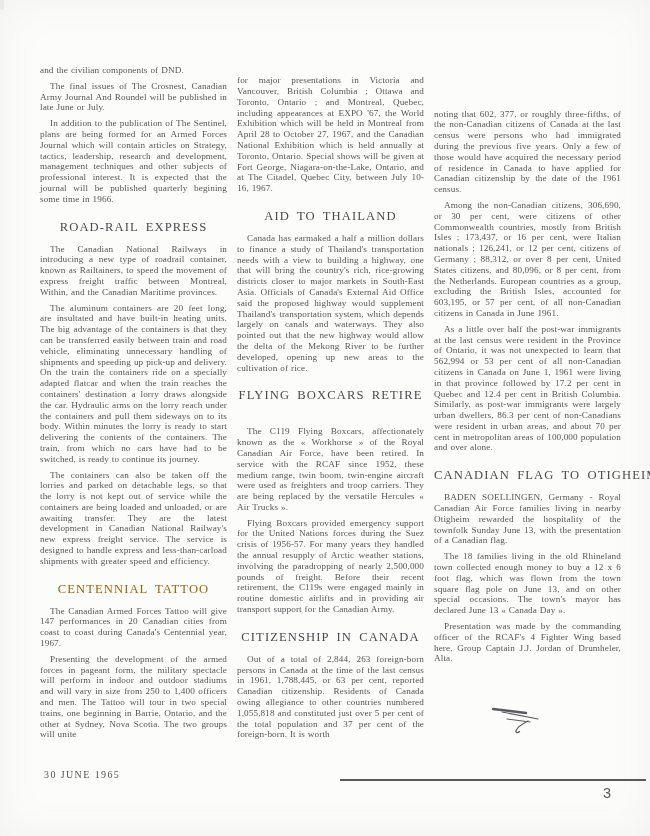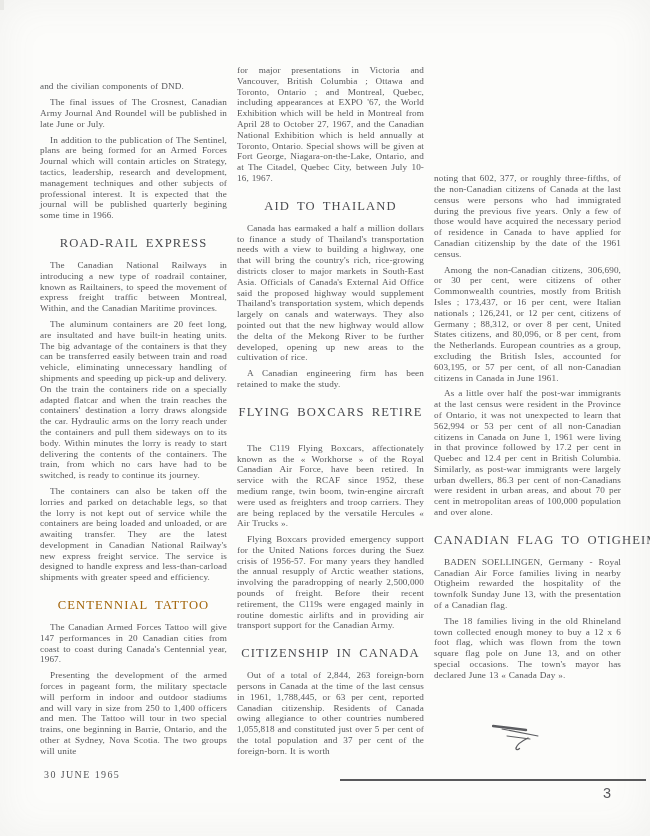--- a/index.html
+++ b/index.html
@@ -114,34 +114,34 @@
         <p class="article-paragraph" style="color: rgb(86, 87, 91);">The aluminum containers are 20 feet long, are insultated and have built-in heating units. The big advantage of the containers is that they can be transferred easily between train and road vehicle, eliminating unnecessary handling of shipments and speeding up pick-up and delivery. On the train the containers ride on a specially adapted flatcar and when the train reaches the containers' destination a lorry draws alongside the car. Hydraulic arms on the lorry reach under the containers and pull them sideways on to its body. Within minutes the lorry is ready to start delivering the contents of the containers. The train, from which no cars have had to be switched, is ready to continue its journey.</p>
         <p class="article-paragraph" style="color: rgb(86, 87, 91);">The containers can also be taken off the lorries and parked on detachable legs, so that the lorry is not kept out of service while the containers are being loaded and unloaded, or are awaiting transfer. They are the latest development in Canadian National Railway's new express freight service. The service is designed to handle express and less-than-carload shipments with greater speed and efficiency.</p>
         <h2 class="article-heading" style="color: #a16207;">CENTENNIAL TATTOO</h2>
         <p class="article-paragraph" style="color: rgb(86, 87, 91);">The Canadian Armed Forces Tattoo will give 147 performances in 20 Canadian cities from coast to coast during Canada's Centennial year, 1967.</p>
         <p class="article-paragraph" style="color: rgb(86, 87, 91);">Presenting the development of the armed forces in pageant form, the military spectacle will perform in indoor and outdoor stadiums and will vary in size from 250 to 1,400 officers and men. The Tattoo will tour in two special trains, one beginning in Barrie, Ontario, and the other at Sydney, Nova Scotia. The two groups will unite</p>
       </div>
       <div class="column">
         <p class="article-paragraph no-indent" style="color: rgb(86, 87, 91);">for major presentations in Victoria and Vancouver, British Columbia ; Ottawa and Toronto, Ontario ; and Montreal, Quebec, including appearances at EXPO '67, the World Exhibition which will be held in Montreal from April 28 to October 27, 1967, and the Canadian National Exhibition which is held annually at Toronto, Ontario. Special shows will be given at Fort George, Niagara-on-the-Lake, Ontario, and at The Citadel, Quebec City, between July 10-16, 1967.</p>
         <h2 class="article-heading" style="color: rgb(73, 74, 79);">AID TO THAILAND</h2>
         <p class="article-paragraph" style="color: rgb(86, 87, 91);">Canada has earmaked a half a million dollars to finance a study of Thailand's transportation needs with a view to building a highway, one that will bring the country's rich, rice-growing districts closer to major markets in South-East Asia. Officials of Canada's External Aid Office said the proposed highway would supplement Thailand's transportation system, which depends largely on canals and waterways. They also pointed out that the new highway would allow the delta of the Mekong River to be further developed, opening up new areas to the cultivation of rice.</p>
-        <p class="article-paragraph" style="color: rgb(86, 87, 91);">A Canadian engineering firm has been retained to make the study.</p>
         <h2 class="article-heading" style="color: rgb(73, 74, 79);">FLYING BOXCARS RETIRE</h2>
         <p class="article-paragraph" style="color: rgb(86, 87, 91); margin-top: 23px;">The C119 Flying Boxcars, affectionately known as the « Workhorse » of the Royal Canadian Air Force, have been retired. In service with the RCAF since 1952, these medium range, twin boom, twin-engine aircraft were used as freighters and troop carriers. They are being replaced by the versatile Hercules « Air Trucks ».</p>
         <p class="article-paragraph" style="color: rgb(86, 87, 91);">Flying Boxcars provided emergency support for the United Nations forces during the Suez crisis of 1956-57. For many years they handled the annual resupply of Arctic weather stations, involving the paradropping of nearly 2,500,000 pounds of freight. Before their recent retirement, the C119s were engaged mainly in routine domestic airlifts and in providing air transport support for the Canadian Army.</p>
         <h2 class="article-heading" style="color: rgb(73, 74, 79);">CITIZENSHIP IN CANADA</h2>
         <p class="article-paragraph" style="color: rgb(86, 87, 91);">Out of a total of 2,844, 263 foreign-born persons in Canada at the time of the last census in 1961, 1,788,445, or 63 per cent, reported Canadian citizenship. Residents of Canada owing allegiance to other countries numbered 1,055,818 and constituted just over 5 per cent of the total population and 37 per cent of the foreign-born. It is worth</p>
       </div>
       <div class="column">
         <p class="article-paragraph no-indent" style="color: rgb(86, 87, 91);">noting that 602, 377, or roughly three-fifths, of the non-Canadian citizens of Canada at the last census were persons who had immigrated during the previous five years. Only a few of those would have acquired the necessary period of residence in Canada to have applied for Canadian citizenship by the date of the 1961 census.</p>
         <p class="article-paragraph" style="color: rgb(86, 87, 91);">Among the non-Canadian citizens, 306,690, or 30 per cent, were citizens of other Commonwealth countries, mostly from British Isles ; 173,437, or 16 per cent, were Italian nationals ; 126,241, or 12 per cent, citizens of Germany ; 88,312, or over 8 per cent, United States citizens, and 80,096, or 8 per cent, from the Netherlands. European countries as a group, excluding the British Isles, accounted for 603,195, or 57 per cent, of all non-Canadian citizens in Canada in June 1961.</p>
         <p class="article-paragraph" style="color: rgb(86, 87, 91);">As a little over half the post-war immigrants at the last census were resident in the Province of Ontario, it was not unexpected to learn that 562,994 or 53 per cent of all non-Canadian citizens in Canada on June 1, 1961 were living in that province followed by 17.2 per cent in Quebec and 12.4 per cent in British Columbia. Similarly, as post-war immigrants were largely urban dwellers, 86.3 per cent of non-Canadians were resident in urban areas, and about 70 per cent in metropolitan areas of 100,000 population and over alone.</p>
         <h2 class="article-heading" style="color: rgb(73, 74, 79);">CANADIAN FLAG TO OTIGHEIM</h2>
         <p class="article-paragraph" style="color: rgb(86, 87, 91);">BADEN SOELLINGEN, Germany - Royal Canadian Air Force families living in nearby Otigheim rewarded the hospitality of the townfolk Sunday June 13, with the presentation of a Canadian flag.</p>
         <p class="article-paragraph" style="color: rgb(86, 87, 91);">The 18 families living in the old Rhineland town collected enough money to buy a 12 x 6 foot flag, which was flown from the town square flag pole on June 13, and on other special occasions. The town's mayor has declared June 13 « Canada Day ».</p>
+        <p class="article-paragraph" style="color: rgb(86, 87, 91);">Presentation was made by the commanding officer of the RCAF's 4 Fighter Wing based here, Group Captain J.J. Jordan of Drumheler, Alta.</p>
         <svg class="signature" width="60" height="34" viewBox="0 0 60 34" xmlns="http://www.w3.org/2000/svg">
     <path d="M1 3 L34 7" stroke-width="2.4"></path>
     <path d="M10 6 L46 13" stroke-width="1.1"></path>
     <path d="M15 13 L38 16" stroke-width="1"></path>
     <path d="M36 15 C 30 18, 25 21, 24 25 C 23.6 27.2, 26 27, 27.5 25.5" stroke-width="1.3"></path>
   </svg>
       </div>
     </div>
 
   <div class="footer-date">30 JUNE 1965</div>

